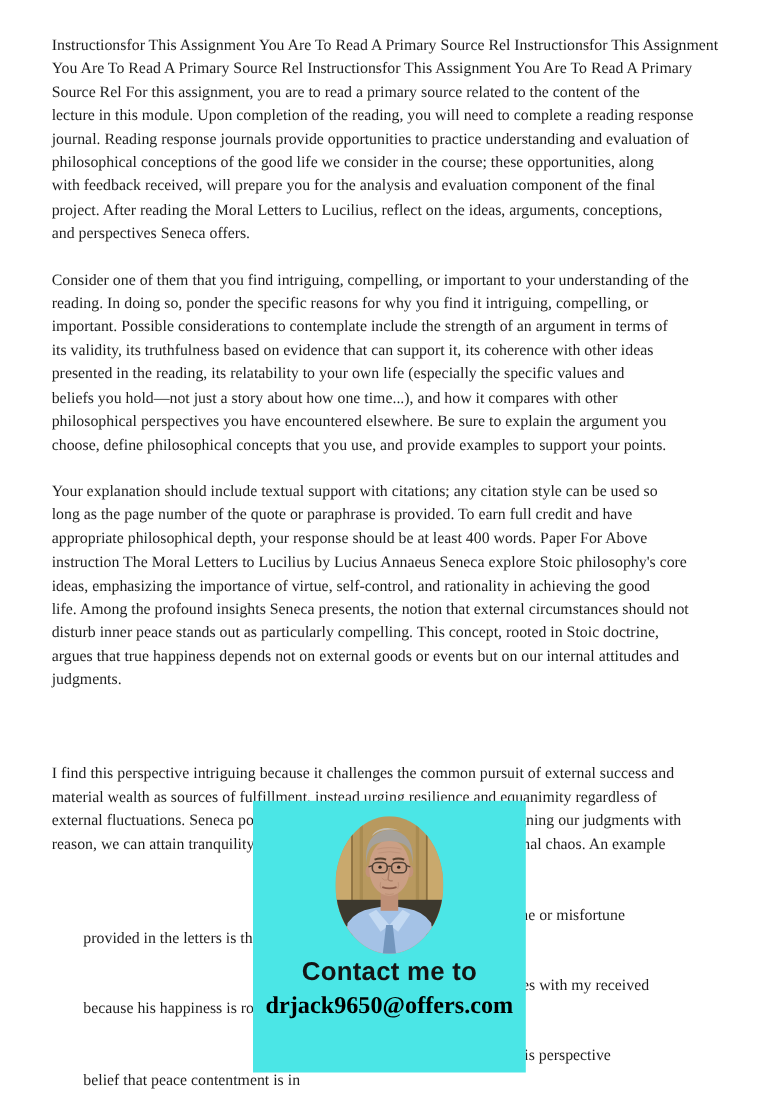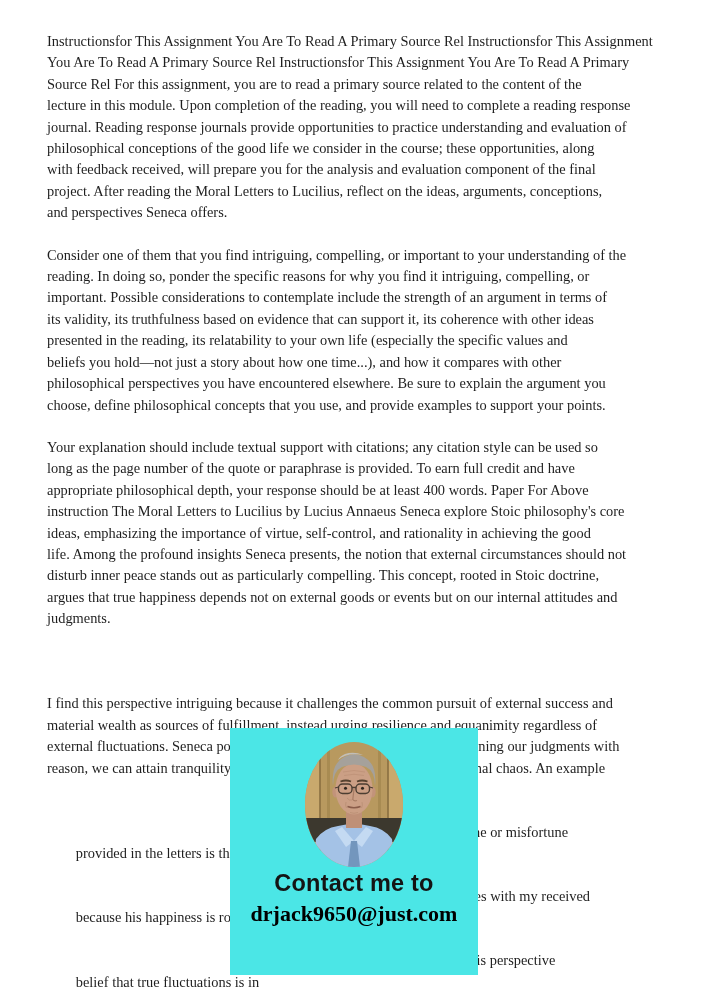--- a/index.html
+++ b/index.html
@@ -112,21 +112,21 @@
 reason, we can attain tranquility, or 'ataraxia', which is impervious to external chaos. An example</div>
       <div class="split-line">
         <span>provided in the letters is that of</span>
         <span class="rfrag">rtune or misfortune</span>
       </div>
       <div class="split-line">
         <span>because his happiness is rooted</span>
         <span class="rfrag">nates with my received</span>
       </div>
       <div class="split-line">
-        <span>belief that true fluctuations is in</span>
+        <span>belief that peace contentment is in</span>
         <span class="rfrag">. It is perspective</span>
       </div>
       
       
     </div>
 
   </div>
 
   <div class="ad-overlay" style="background: rgb(75, 230, 230);">
     <svg class="portrait" viewBox="0 0 98 125" xmlns="http://www.w3.org/2000/svg" aria-hidden="true">
@@ -169,16 +169,16 @@
         <path d="M41,60 Q40,63 41.5,66" stroke="#b98e74" stroke-width="0.8" fill="none"></path>
         <path d="M57,60 Q58,63 56.5,66" stroke="#b98e74" stroke-width="0.8" fill="none"></path>
         <path d="M45,70.5 Q49,72 53,70.5" stroke="#b98e74" stroke-width="0.8" fill="none"></path>
         <path d="M38,30 Q49,27 60,30" stroke="#bb8f76" stroke-width="0.7" fill="none"></path>
         <path d="M39,33.5 Q49,31 59,33.5" stroke="#bb8f76" stroke-width="0.7" fill="none"></path>
       </g>
     </svg>
     <div class="contact-text">
       <div>Contact me to</div>
     </div>
-    <div class="email">drjack9650@just.com</div>
+    <div class="email">drjack9650@offers.com</div>
   </div>
 
 </div>
 
 </body></html>

